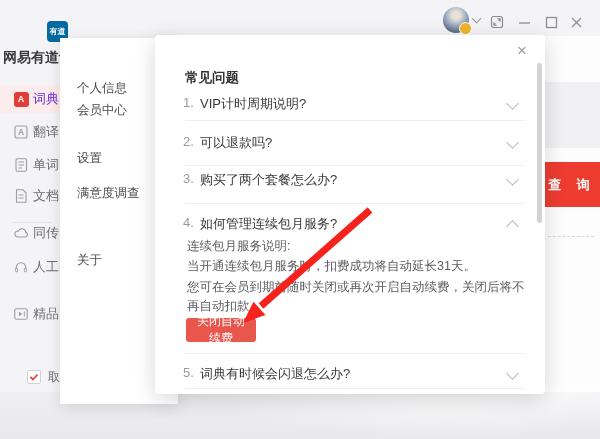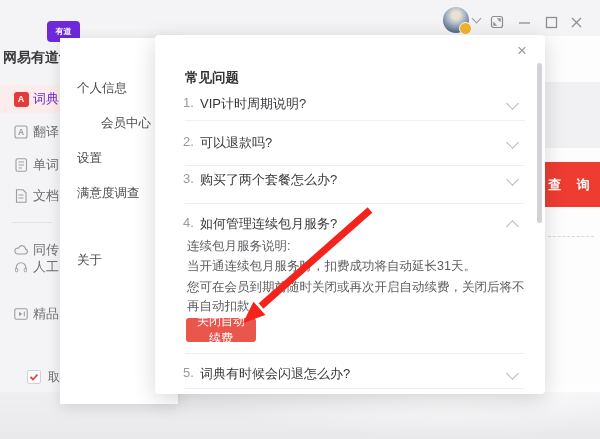--- a/index.html
+++ b/index.html
@@ -1,21 +1,21 @@
 <!DOCTYPE html>
 <html><head>
 <meta charset="utf-8">
 <style>
   html,body{margin:0;padding:0;}
   body{font-family:"Liberation Sans","DejaVu Sans",sans-serif;background:#ddd;}
   .stage{position:relative;width:600px;height:439px;background:#f4f4f6;overflow:hidden;}
 
   
-  .logo{position:absolute;left:47px;top:21px;width:33px;height:21px;border-radius:4px;
-        background:#6d28d9;color:#fff;font-size:8px;font-weight:bold;
+  .logo{position:absolute;left:47px;top:21px;width:21px;height:21px;border-radius:4px;
+        background:#0369a1;color:#fff;font-size:8px;font-weight:bold;
         display:flex;align-items:center;justify-content:center;letter-spacing:0;}
   .app-title{position:absolute;left:3px;top:49px;font-size:14px;font-weight:bold;color:#3a3a3c;white-space:nowrap;}
   .avatar{position:absolute;left:443px;top:7px;width:26px;height:26px;border-radius:50%;
           background:radial-gradient(circle at 50% 32%,#e8e2d6 18%,#9fb0c4 45%,#3e4f68 90%);}
   .avatar-badge{position:absolute;left:459px;top:22px;width:11px;height:11px;border-radius:50%;
           background:#f0b52d;border:1px solid #fff;}
   .avatar-chev{position:absolute;left:473px;top:15px;width:6px;height:6px;
           border-right:1.4px solid #9b9b9e;border-bottom:1.4px solid #9b9b9e;transform:rotate(45deg);}
   .winbtn{position:absolute;top:14px;width:16px;height:16px;display:flex;align-items:center;justify-content:center;}
   .winbtn svg{display:block;}
@@ -148,21 +148,21 @@
   <div class="side-item" style="top:182px;">
     <span class="ic">
         <svg width="16" height="16" viewBox="0 0 16 16">
       <path d="M3.5 1.8 h6.5 l3 3 v9.5 h-9.5 z" fill="none" stroke="#9d9da1" stroke-width="1.1"></path>
       <path d="M5.5 7 h5 M5.5 10 h5" stroke="#9d9da1" stroke-width="1"></path>
     </svg>
       </span>
     <span class="lb">文档</span>
   </div>
   <div class="side-divider"></div>
-  <div class="side-item" style="top:236px;text-decoration:underline;">
+  <div class="side-item" style="top:219px;text-decoration:underline;">
     <span class="ic">
         <svg width="16" height="16" viewBox="0 0 16 16">
       <path d="M5 12 a3 3 0 1 1 .6-5.9 a3.6 3.6 0 0 1 7 1 a2.5 2.5 0 0 1-.8 4.9 z" fill="none" stroke="#9d9da1" stroke-width="1.1"></path>
     </svg>
       </span>
     <span class="lb">同传</span>
   </div>
   <div class="side-item" style="top:253px;">
     <span class="ic">
         <svg width="16" height="16" viewBox="0 0 16 16">
@@ -204,21 +204,21 @@
   <div class="right-strip"></div>
   <div class="gray-box"></div>
   <div class="search-btn">查 询</div>
   <div class="dashed-line"></div>
   <div class="bottom-band"></div>
 
   <div class="settings-panel">
     <div class="menu-item" style="top:36px;">
       <span class="lb">个人信息</span>
       </div>
-    <div class="menu-item" style="top:71px;padding-left:24px;">
+    <div class="menu-item" style="top:58px;">
       <span class="lb">会员中心</span>
       </div>
     <div class="menu-item" style="top:106px;">
       <span class="lb">设置</span>
       </div>
     <div class="menu-item" style="top:141px;">
       <span class="lb">满意度调查</span>
       </div>
     <div class="menu-item" style="top:208px;">
       <span class="lb">关于</span>

